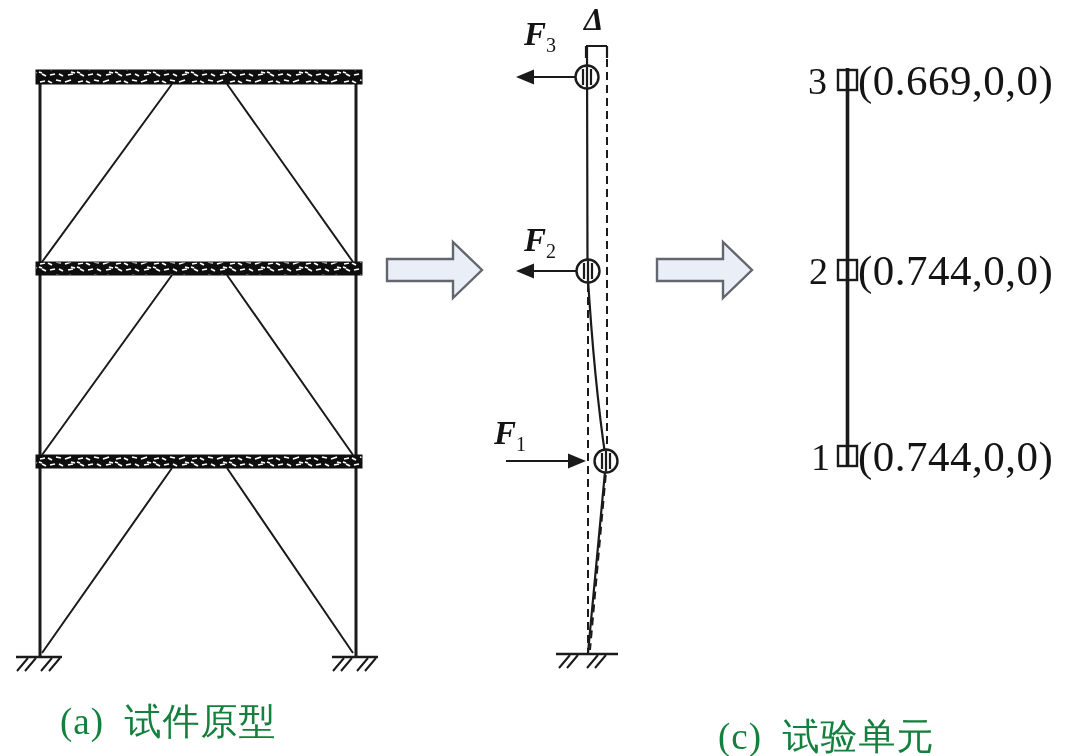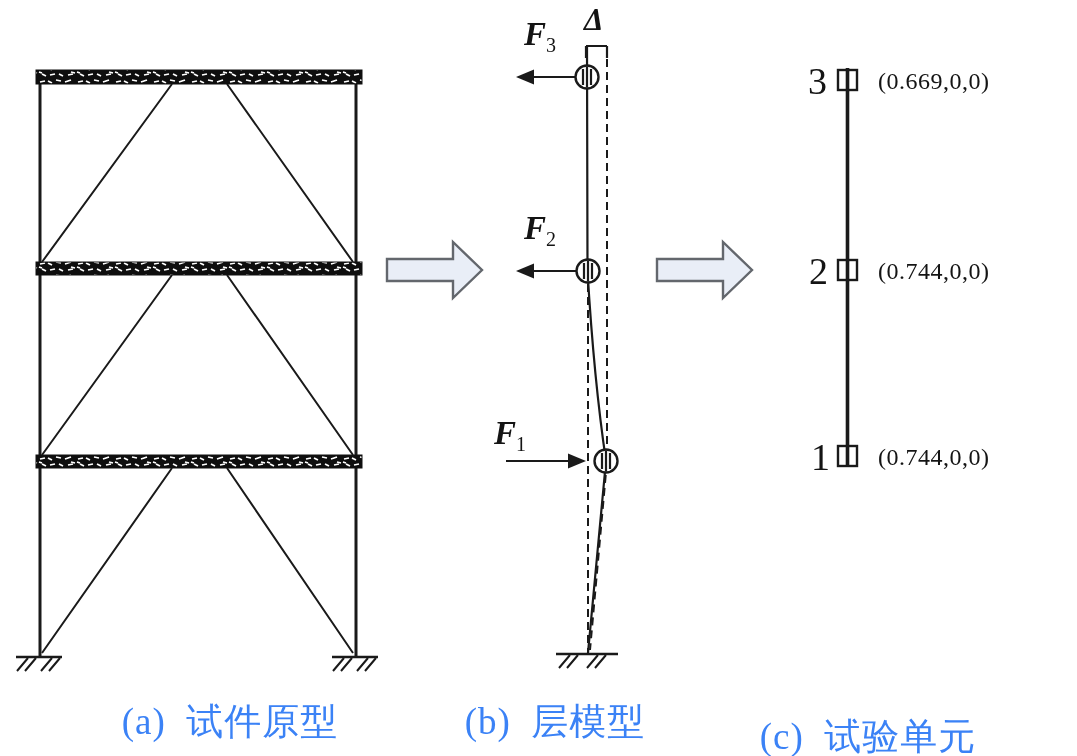--- a/index.html
+++ b/index.html
@@ -10,25 +10,25 @@
     font-family:"Liberation Serif", serif;
     color:#17171f;
     overflow:hidden;
   }
   .stage svg{position:absolute;left:0;top:0;}
   .lbl{position:absolute;color:#141414;}
   .delta{font-style:italic;font-size:31px;font-weight:600;line-height:1;}
   .flabel{font-style:italic;font-size:33px;font-weight:600;line-height:1;}
   .flabel sub{font-size:20px;font-style:normal;font-weight:500;vertical-align:-7px;line-height:1;}
   .nodenum{font-size:38px;line-height:40px;}
-  .coords{font-size:24px;line-height:40px;letter-spacing:0.5px;margin-left:20px;}
+  .coords{font-size:43px;line-height:40px;letter-spacing:0.5px;}
   .caption{
     position:absolute;top:696px;height:52px;
-    font-size:37px;line-height:52px;text-align:center;
-    color:#3b82f6;letter-spacing:1px;white-space:pre;
+    font-size:37px;line-height:52px;text-align:left;
+    color:#15803d;letter-spacing:1px;white-space:pre;
   }
 </style>
 </head>
 <body>
 
 <div class="stage">
 
   <svg width="1077" height="756" viewBox="0 0 1077 756">
     <defs>
       <pattern id="spk" width="38" height="13" patternUnits="userSpaceOnUse">
@@ -121,30 +121,29 @@
         <rect x="838" y="446" width="19" height="20" fill="#ffffff" stroke-width="2.4"></rect>
       </g>
       <path d="M847.5,68 V466" stroke-width="3.6"></path>
     </g>
   </svg>
 
   <div class="lbl delta" style="left:584px;top:4px;">Δ</div>
 
   <div class="lbl flabel" style="left:524px;top:18px;"><span>F</span><sub>3</sub></div>
 
-  <div class="lbl flabel" style="left:524px;top:212px;"><span>F</span><sub>2</sub></div>
+  <div class="lbl flabel" style="left:524px;top:224px;"><span>F</span><sub>2</sub></div>
 
   <div class="lbl flabel" style="left:494px;top:417px;"><span>F</span><sub>1</sub></div>
 
   <div class="lbl nodenum" style="left:808px;top:61px;">3</div>
   <div class="lbl coords" style="left:858px;top:61px;">(0.669,0,0)</div>
 
   <div class="lbl nodenum" style="left:809px;top:251px;">2</div>
   <div class="lbl coords" style="left:858px;top:251px;">(0.744,0,0)</div>
 
   <div class="lbl nodenum" style="left:811px;top:437px;">1</div>
   <div class="lbl coords" style="left:858px;top:437px;">(0.744,0,0)</div>
 
   <div class="caption" style="left:60px;width:340px;">(a)  试件原型</div>
-  <div class="caption" style="left:425px;width:260px;">(b)  层模型</div>
   <div class="caption" style="left:718px;width:300px;margin-top:15px;">(c)  试验单元</div>
 
 </div>
 
 </body></html>

